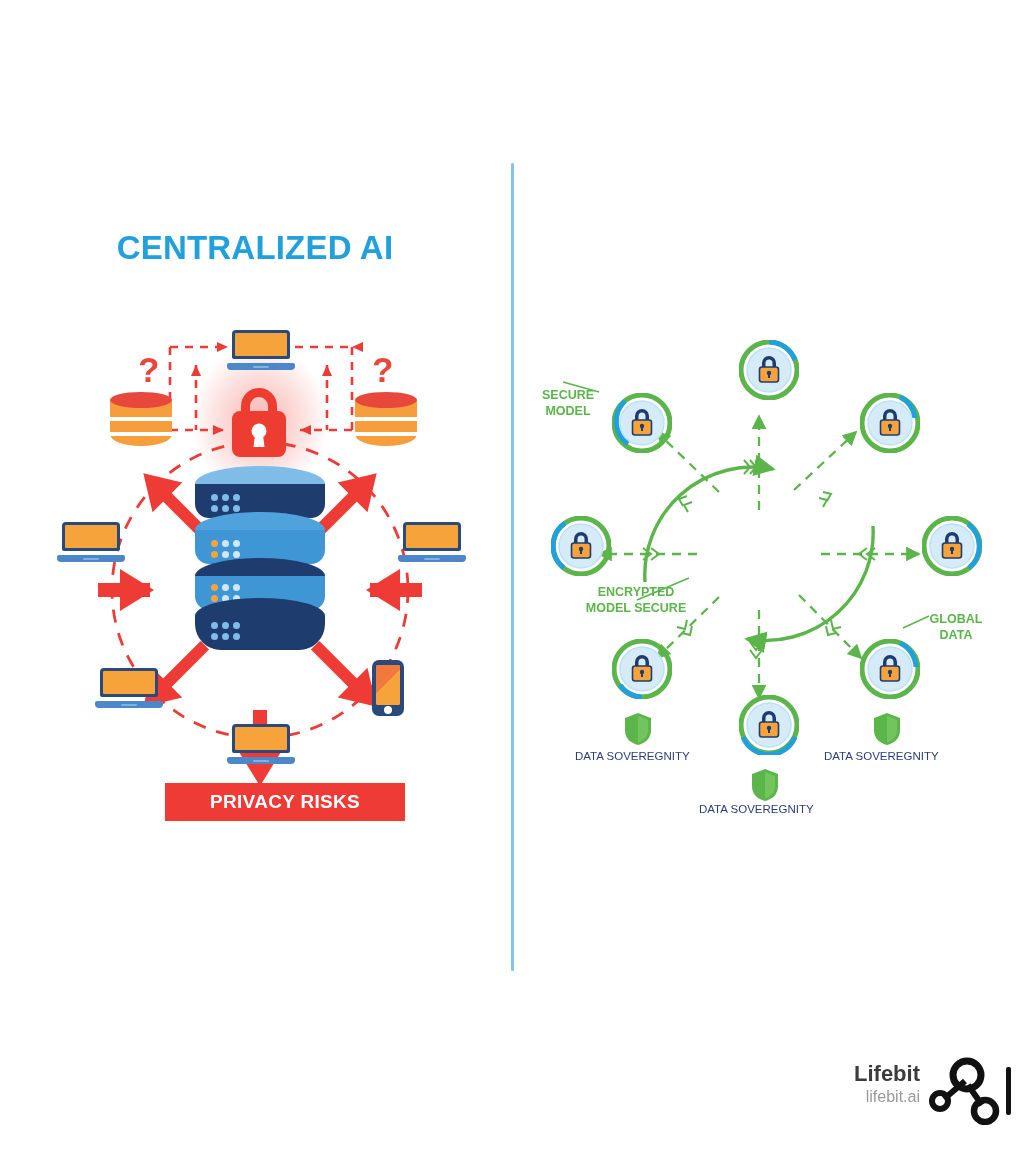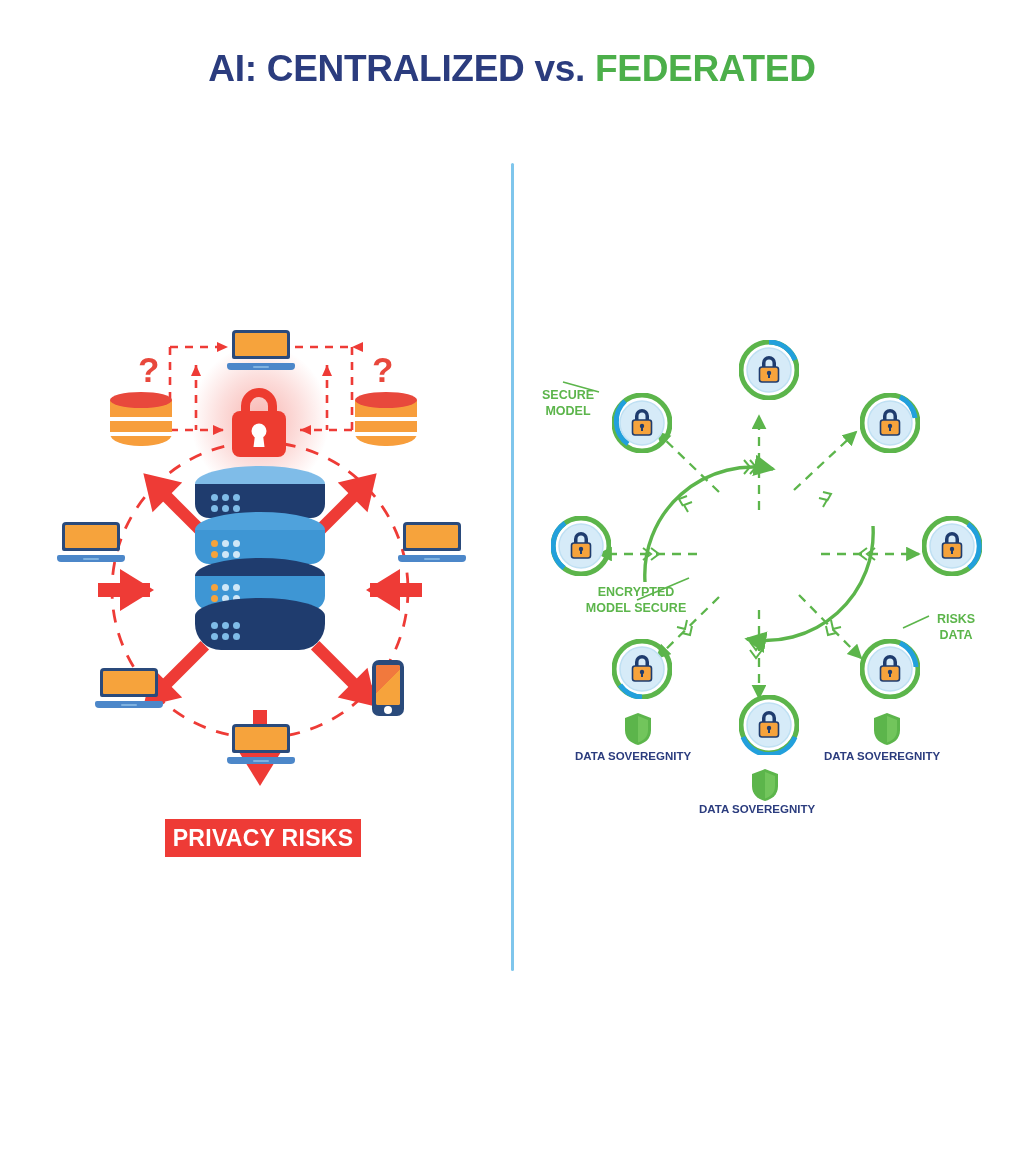--- a/index.html
+++ b/index.html
@@ -72,49 +72,47 @@
   #server .band{position:absolute;left:0;width:130px;height:34px;}
   .leds{position:absolute;display:grid;grid-template-columns:repeat(3,7px);grid-gap:4px;}
   .led{width:7px;height:7px;border-radius:50%;}
 
   
   #redlock{position:absolute;left:228px;top:382px;width:62px;height:76px;}
   #redglow{position:absolute;left:190px;top:344px;width:140px;height:152px;
     background:radial-gradient(ellipse at center, rgba(237,60,48,0.38) 0%, rgba(237,60,48,0.16) 42%, rgba(237,60,48,0) 70%);}
 
   #privacy-banner{
-    position:absolute;left:165px;top:783px;width:196px;height:38px;
-    background:#EE3B36;color:#ffffff;font-weight:bold;font-size:23px;
-    display:flex;align-items:center;justify-content:center;letter-spacing:0.3px;margin-top:36px;
+    position:absolute;left:165px;top:783px;width:240px;height:38px;
+    background:#EE3B36;color:#ffffff;font-weight:bold;font-size:19px;
+    display:flex;align-items:center;justify-content:center;letter-spacing:0.3px;
   }
 
   
   .node{position:absolute;}
   .nlabel{position:absolute;color:#5CB54B;font-weight:bold;font-size:12.5px;line-height:1.25;text-align:center;}
-  .dslabel{position:absolute;color:#2B3C7E;font-weight:bold;font-size:11.5px;white-space:nowrap;}
+  .dslabel{position:absolute;color:#2B3C7E;font-weight:normal;font-size:11.5px;white-space:nowrap;}
   .shield{position:absolute;}
 
   
   #logo-wrap{position:absolute;left:820px;top:1055px;width:190px;height:70px;}
   #logo-name{position:absolute;left:0;top:6px;width:100px;text-align:right;
     font-size:22px;font-weight:bold;color:#3C3C3C;}
   #logo-url{position:absolute;left:0;top:33px;width:100px;text-align:right;
     font-size:16px;color:#9A9A9A;}
 </style>
 </head>
 <body>
 
 <div class="stage">
 
-  <div class="abs" id="title">
-    <span class="navy">AI: CENTRALIZED vs. </span><span class="green">FEDERATED</span>
-  </div>
 
   <div class="abs" id="divider"></div>
 
+  <div class="abs" id="head-left">CENTRALIZED AI</div>
 
   <div class="abs" style="left:0;top:0;width:511px;height:1154px;">
 
     <svg class="abs" style="left:0;top:300px;" width="511" height="560">
 
       <g stroke="#EE3B36" stroke-width="2.6" fill="none" stroke-dasharray="8,7">
         <path d="M170 47 L228 47"></path>
         <path d="M295 47 L352 47"></path>
         <path d="M170 47 L170 130"></path>
         <path d="M352 47 L352 130"></path>
@@ -443,21 +441,21 @@
 
     <div class="nlabel" style="left:20px;top:388px;width:74px;">
       <div>SECURE</div>
       <div>MODEL</div>
     </div>
     <div class="nlabel" style="left:60px;top:585px;width:130px;">
       <div>ENCRYPTED</div>
       <div>MODEL SECURE</div>
     </div>
     <div class="nlabel" style="left:405px;top:612px;width:80px;">
-      <div>RISKS</div>
+      <div>GLOBAL</div>
       <div>DATA</div>
     </div>
 
     <svg class="shield" style="left:113px;top:712px;" width="28" height="34" viewBox="0 0 28 34">
       <path d="M14 1 L27 6 v12 c0 9 -6 13 -13 15 C7 31 1 27 1 18 V6 z" fill="#5CB54B"></path>
       <path d="M14 4 L24 8 v10 c0 7 -4.5 10.5 -10 12.5 z" fill="#76C85F" opacity="0.85"></path>
     </svg>
     <div class="dslabel" style="left:64px;top:750px;">DATA SOVEREGNITY</div>
 
     <svg class="shield" style="left:240px;top:768px;" width="28" height="34" viewBox="0 0 28 34">
@@ -466,14 +464,28 @@
     </svg>
     <div class="dslabel" style="left:188px;top:803px;">DATA SOVEREGNITY</div>
 
     <svg class="shield" style="left:362px;top:712px;" width="28" height="34" viewBox="0 0 28 34">
       <path d="M14 1 L27 6 v12 c0 9 -6 13 -13 15 C7 31 1 27 1 18 V6 z" fill="#5CB54B"></path>
       <path d="M14 4 L24 8 v10 c0 7 -4.5 10.5 -10 12.5 z" fill="#76C85F" opacity="0.85"></path>
     </svg>
     <div class="dslabel" style="left:313px;top:750px;">DATA SOVEREGNITY</div>
   </div>
 
+  <div id="logo-wrap">
+    <div id="logo-name">Lifebit</div>
+    <div id="logo-url">lifebit.ai</div>
+    <svg class="abs" style="left:108px;top:0;" width="84" height="70" viewBox="0 0 84 70">
+      <g stroke="#111111" stroke-width="6" fill="none">
+        <line x1="16" y1="44" x2="37" y2="26"></line>
+        <line x1="40" y1="30" x2="54" y2="50"></line>
+      </g>
+      <circle cx="39" cy="20" r="14" fill="none" stroke="#111111" stroke-width="7"></circle>
+      <circle cx="12" cy="46" r="8" fill="none" stroke="#111111" stroke-width="6"></circle>
+      <circle cx="57" cy="56" r="11" fill="none" stroke="#111111" stroke-width="6.5"></circle>
+      <rect x="78" y="12" width="5" height="48" rx="2" fill="#111111"></rect>
+    </svg>
+  </div>
 
 </div>
 
 </body></html>

